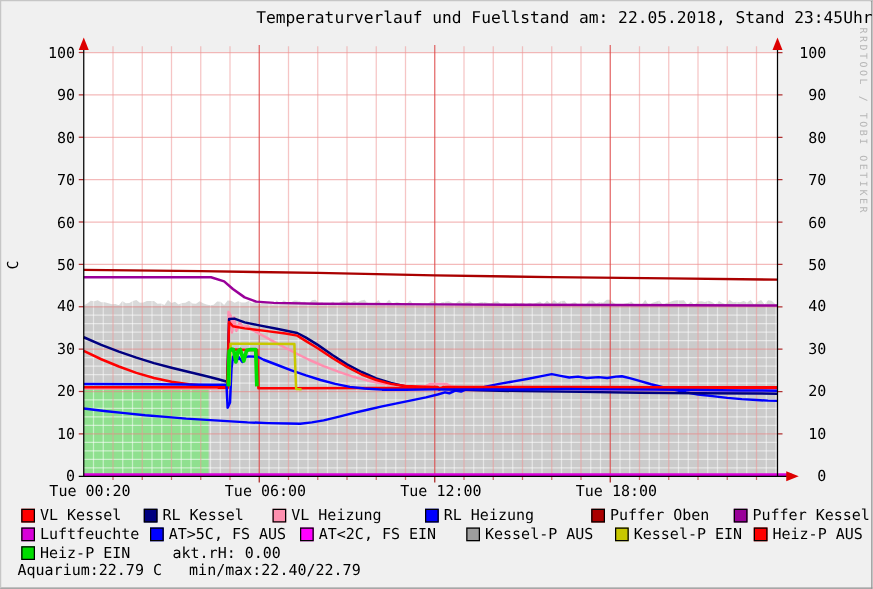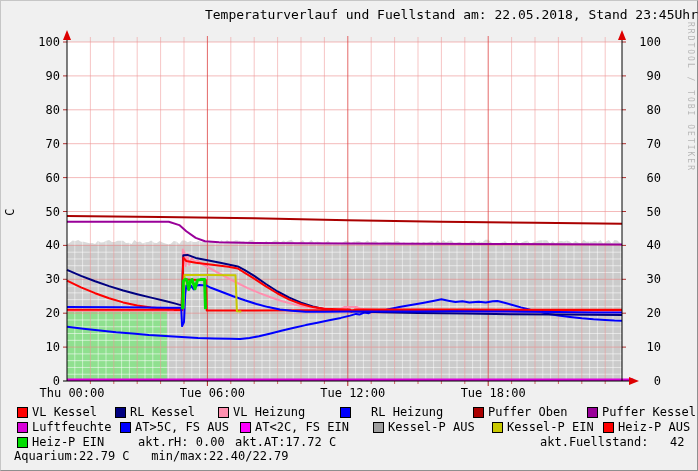--- a/index.html
+++ b/index.html
@@ -241,35 +241,35 @@
     <div class="ytick" style="left: 30px; top: 171.6px;">60</div>
     <div class="ytick right" style="left: 635px; top: 171.6px;">60</div>
     <div class="ytick" style="left: 30px; top: 137.7px;">70</div>
     <div class="ytick right" style="left: 635px; top: 137.7px;">70</div>
     <div class="ytick" style="left: 30px; top: 103.8px;">80</div>
     <div class="ytick right" style="left: 635px; top: 103.8px;">80</div>
     <div class="ytick" style="left: 30px; top: 69.9px;">90</div>
     <div class="ytick right" style="left: 635px; top: 69.9px;">90</div>
     <div class="ytick" style="left: 30px; top: 36px;">100</div>
     <div class="ytick right" style="left: 635px; top: 36px;">100</div>
-    <div class="xtick" style="left: 27px; top: 387px;">Thu 00:00</div>
+    <div class="xtick" style="left: 27px; top: 387px;">Tue 00:20</div>
     <div class="xtick" style="left: 167.388px; top: 387px;">Tue 06:00</div>
     <div class="xtick" style="left: 307.776px; top: 387px;">Tue 12:00</div>
     <div class="xtick" style="left: 448.164px; top: 387px;">Tue 18:00</div>
   </div>
 <div id="legend">
     <div class="legend-row" style="top: 406px;">
       <span class="legend-swatch" style="left: 17px; background: rgb(255, 0, 0);"></span>
       <span class="legend-label" style="left: 32px;">VL Kessel</span>
       <span class="legend-swatch" style="left: 115px; background: rgb(0, 0, 128);"></span>
       <span class="legend-label" style="left: 130px;">RL Kessel</span>
       <span class="legend-swatch" style="left: 218px; background: rgb(255, 143, 175);"></span>
       <span class="legend-label" style="left: 233px;">VL Heizung</span>
       <span class="legend-swatch" style="left: 340px; background: rgb(0, 0, 255);"></span>
-      <span class="legend-label" style="left: 355px; margin-left: 16px;">RL Heizung</span>
+      <span class="legend-label" style="left: 355px;">RL Heizung</span>
       <span class="legend-swatch" style="left: 473px; background: rgb(170, 0, 0);"></span>
       <span class="legend-label" style="left: 488px;">Puffer Oben</span>
       <span class="legend-swatch" style="left: 587px; background: rgb(153, 0, 153);"></span>
       <span class="legend-label" style="left: 602px;">Puffer Kessel</span>
     </div>
     <div class="legend-row" style="top: 421px;">
       <span class="legend-swatch" style="left: 17px; background: rgb(216, 0, 216);"></span>
       <span class="legend-label" style="left: 32px;">Luftfeuchte</span>
       <span class="legend-swatch" style="left: 120px; background: rgb(0, 0, 255);"></span>
       <span class="legend-label" style="left: 135px;">AT&gt;5C, FS AUS</span>
@@ -279,20 +279,18 @@
       <span class="legend-label" style="left: 388px;">Kessel-P AUS</span>
       <span class="legend-swatch" style="left: 492px; background: rgb(200, 200, 0);"></span>
       <span class="legend-label" style="left: 507px;">Kessel-P EIN</span>
       <span class="legend-swatch" style="left: 603px; background: rgb(255, 0, 0);"></span>
       <span class="legend-label" style="left: 618px;">Heiz-P AUS</span>
     </div>
     <div class="legend-row" style="top: 436px;">
       <span class="legend-swatch" style="left: 17px; background: rgb(0, 221, 0);"></span>
       <span class="legend-label" style="left: 32px; text-align: right;">Heiz-P EIN</span>
       <span class="legend-label" style="left: 138px;">akt.rH: 0.00</span>
-      <span class="legend-label" style="left: 235px;">akt.AT:17.72 C</span>
-      <span class="legend-label" style="left: 540px;">akt.Fuellstand:   42</span>
     </div>
     <div class="legend-row" style="top: 450px;">
       <span class="legend-label" style="left: 14px;">Aquarium:22.79 C   min/max:22.40/22.79</span>
     </div>
   </div>
 <div id="watermark">RRDTOOL / TOBI OETIKER</div>
 
 </body></html>

